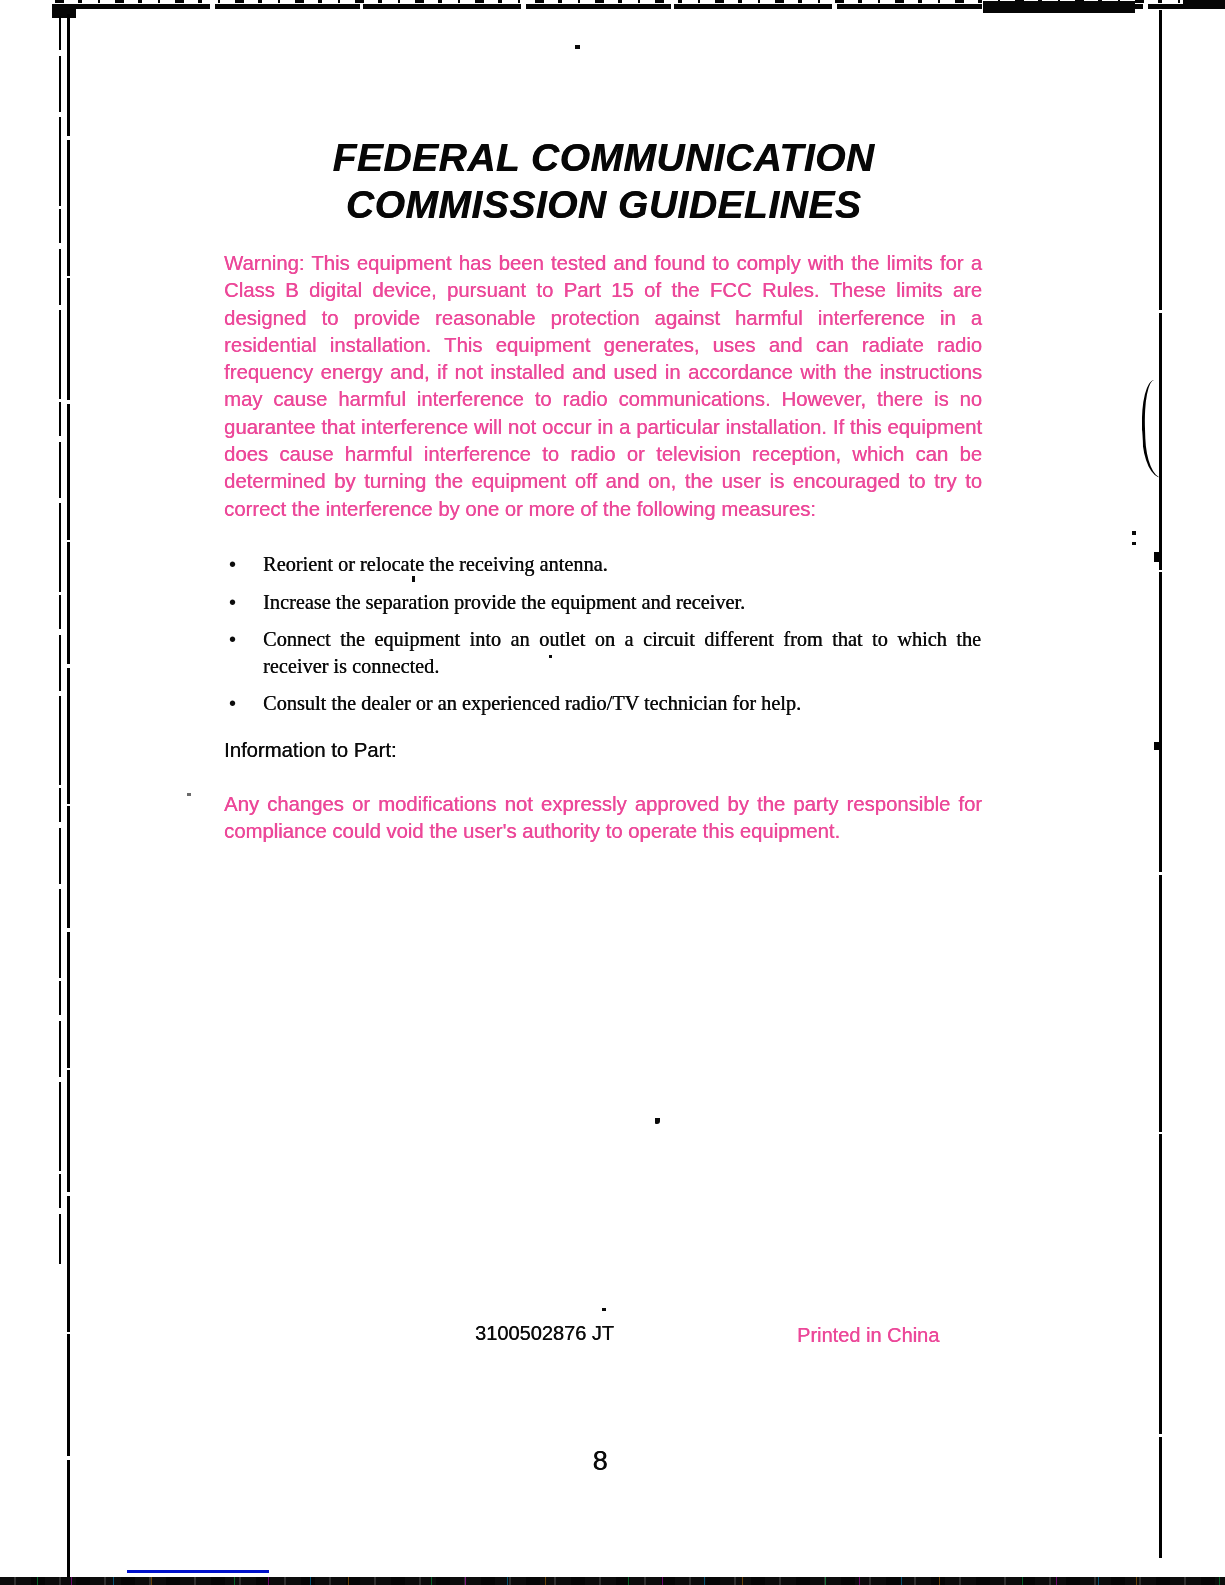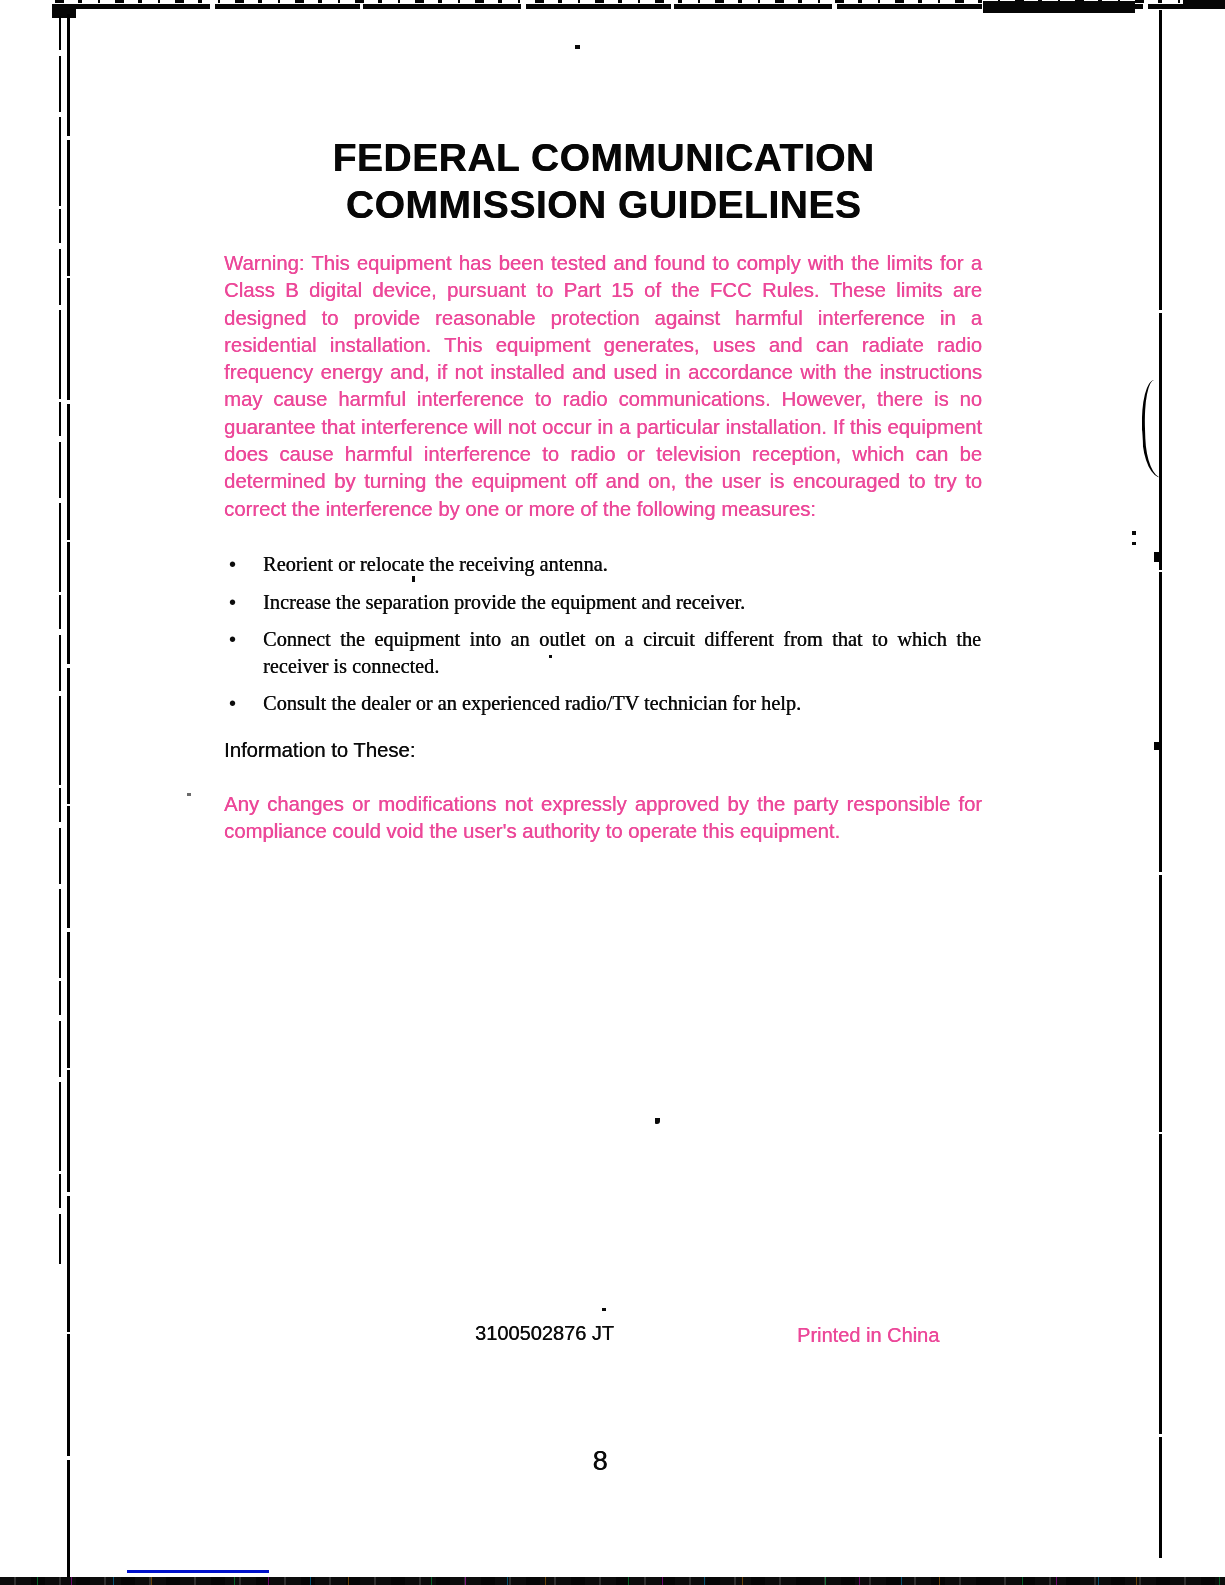--- a/index.html
+++ b/index.html
@@ -20,20 +20,21 @@
   .doc-title {
     position: absolute;
     left: 225px; top: 134px; width: 757px;
     text-align: center;
     font-weight: bold;
     font-size: 39px;
     line-height: 47px;
     letter-spacing: 0.5px;
     color: #070707;
     text-shadow: 0.5px 0 0 currentColor;
+    font-style: italic;
   }
   .para {
     position: absolute;
     font-size: 20.3px;
     line-height: 27.3px;
     text-align: justify;
     color: #ec4899;
     text-shadow: 0.35px 0 0 currentColor;
     margin: 0;
   }
@@ -206,21 +207,21 @@
     <div class="bullet-item">
       <span class="bullet-marker">•</span>
       <span class="bullet-text">Connect the equipment into an outlet on a circuit different from that to which the receiver is connected.</span>
     </div>
     <div class="bullet-item">
       <span class="bullet-marker">•</span>
       <span class="bullet-text">Consult the dealer or an experienced radio/TV technician for help.</span>
     </div>
   </div>
 
-  <div class="info-heading">Information to These:</div>
+  <div class="info-heading">Information to Part:</div>
 
   <p class="para info-para">Any changes or modifications not expressly approved by the party responsible for compliance could void the user's authority to operate this equipment.</p>
 
   <span class="footer-part">3100502876 JT</span>
 
   <span class="footer-printed">Printed in China</span>
 
   <div class="page-number">8</div>
 
 </div>

